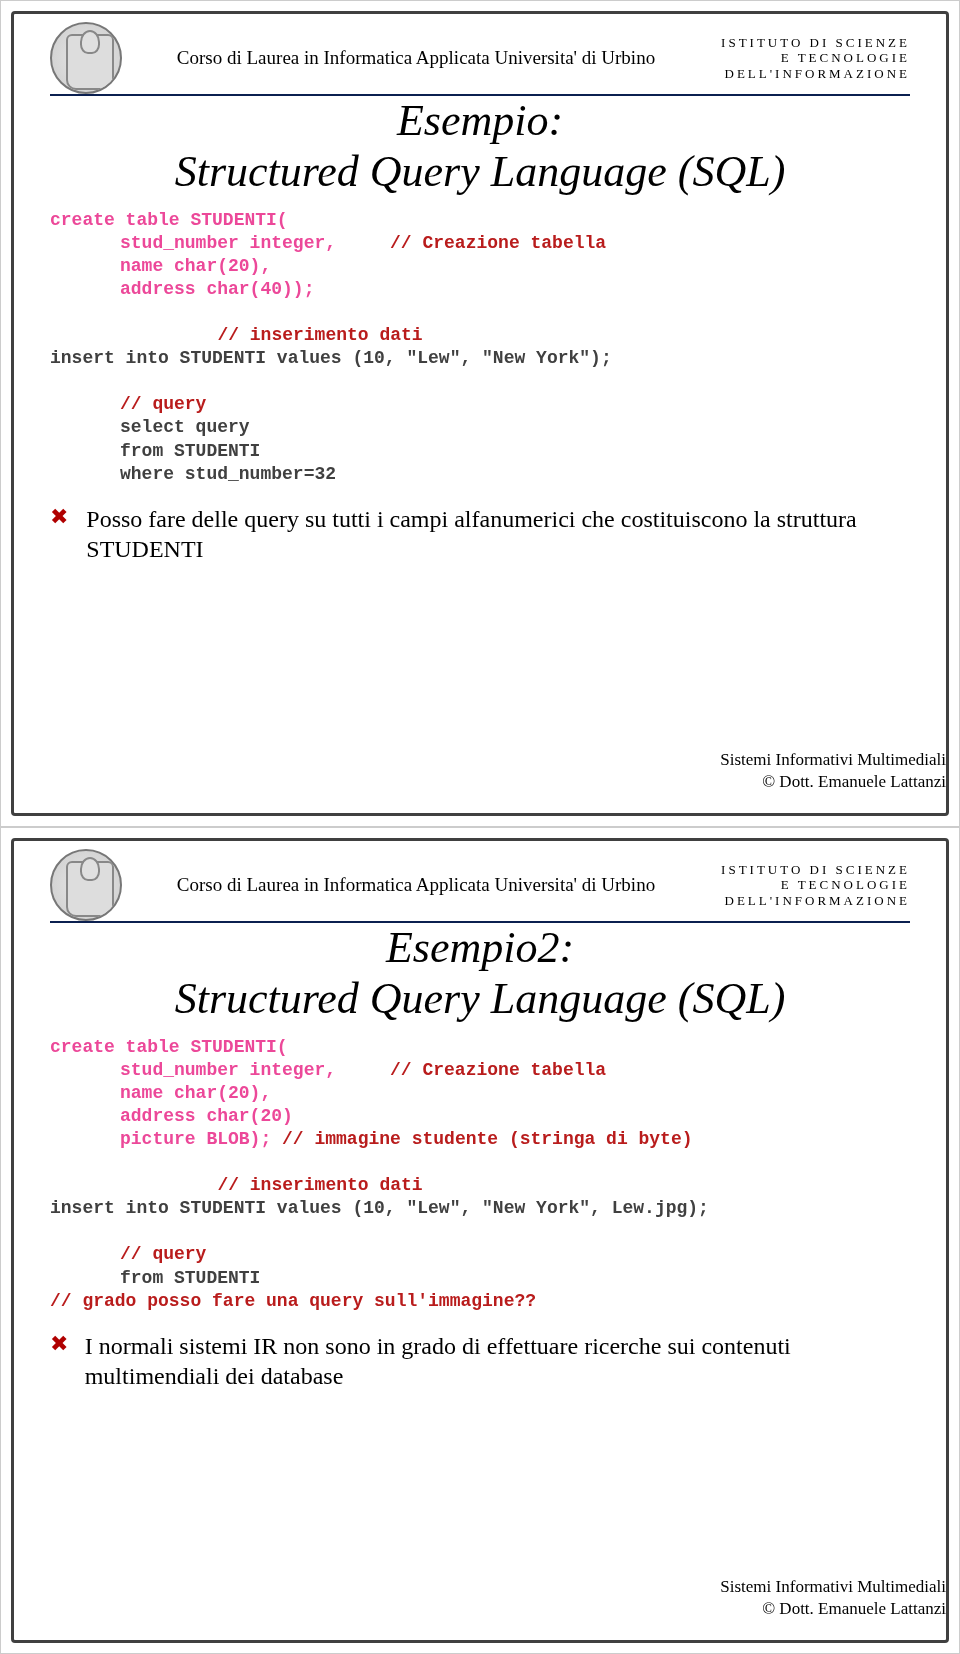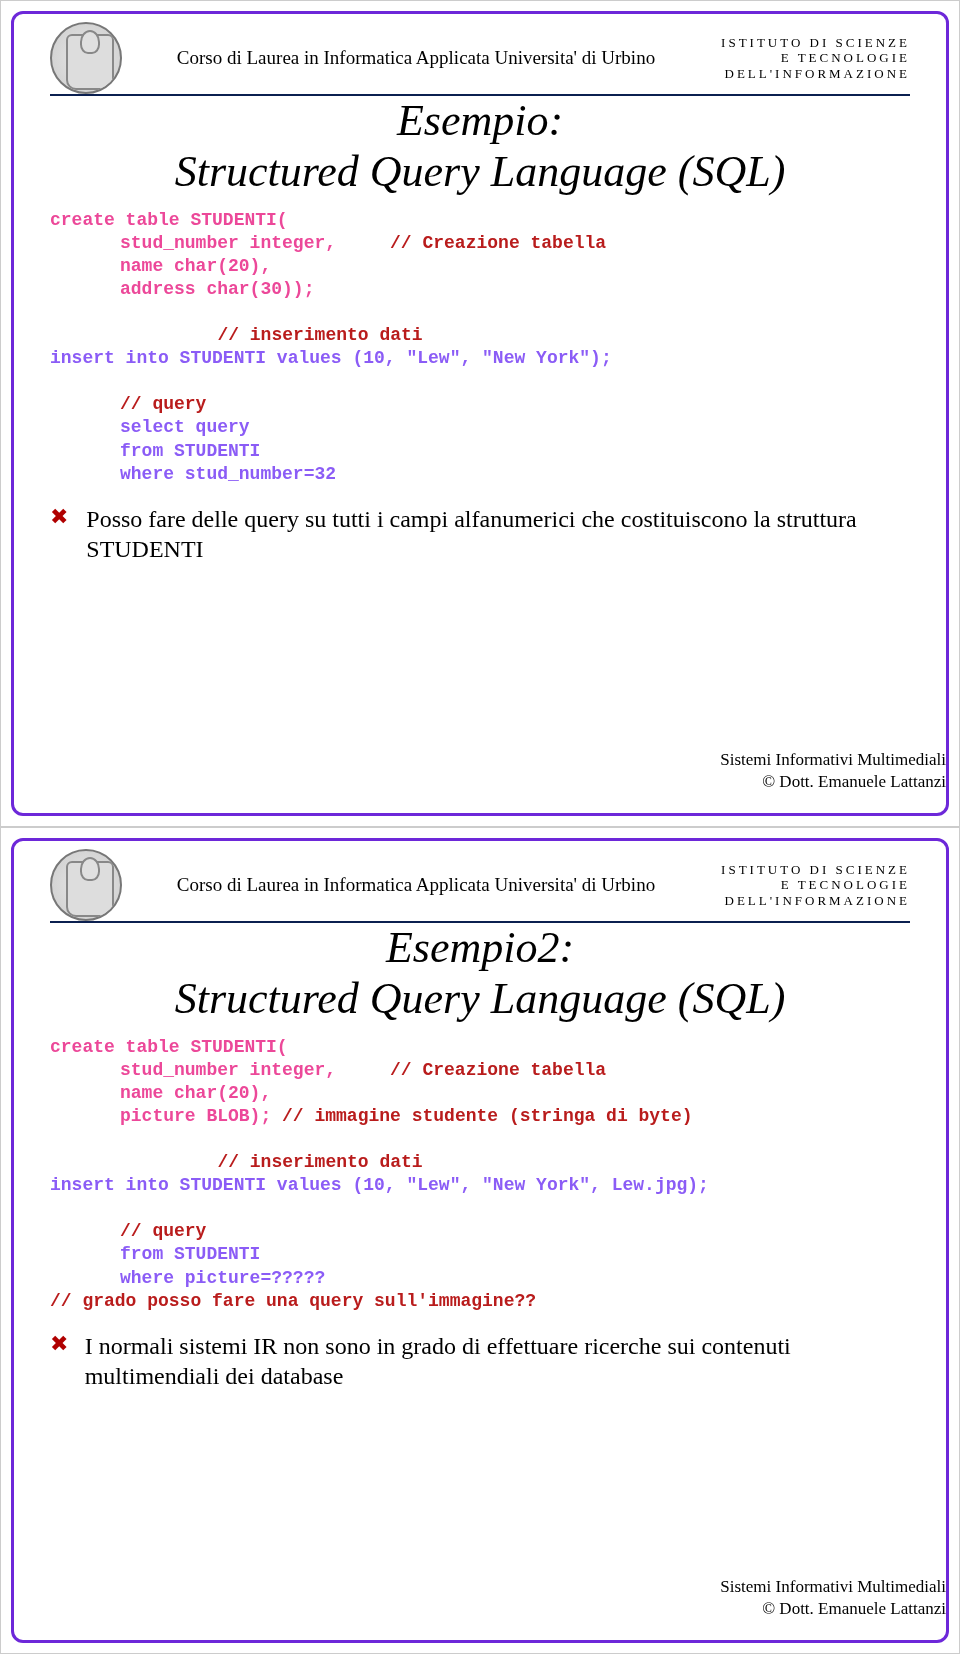--- a/index.html
+++ b/index.html
@@ -1,20 +1,20 @@
 <!DOCTYPE html>
 <html><head>
   <meta charset="utf-8">
   <style>
     * { margin: 0; padding: 0; box-sizing: border-box; }
     body { background: #fff; font-family: Arial, sans-serif; width: 960px; }
     .slide { position: relative; width: 960px; height: 827px; border: 1px solid #ccc; }
     .inner-frame {
       position: absolute; top: 10px; left: 10px; right: 10px; bottom: 10px;
-      border: 3px solid #6d28d9; border-radius: 12px;
+      border: 3px solid #404040; border-radius: 4px;
       padding: 8px 36px 32px 36px;
     }
     .header-row {
       display: flex; align-items: center; justify-content: space-between;
       border-bottom: 2px solid #0b2050; padding-bottom: 0px; margin-bottom: 0;
     }
     .header-left { display: flex; align-items: center; gap: 10px; }
     .logo-circle {
       width: 72px; height: 72px; border: 2px solid #777; border-radius: 36px;
       background: radial-gradient(#e8e8e8, #ccc); position: relative; overflow: hidden;
@@ -42,21 +42,21 @@
       text-align: center; font-family: "Comic Sans MS", cursive;
       font-weight: normal; margin: 0 0 12px 0; line-height: 1.15;
     }
     .title-block .ttl { font-size: 44px; font-style: italic; }
     .code-block {
       font-family: "Courier New", monospace; font-size: 18px; font-weight: bold;
       line-height: 1.28;
     }
     .red { color: #ec4899; }
     .darkblue { color: #b91c1c; }
-    .green { color: #8b5cf6; }
+    .green { color: #404040; }
     .indent1 { padding-left: 70px; display: block; }
     .bullet-row { display: flex; align-items: flex-start; gap: 16px; margin-top: 18px; }
     .bullet-icon { font-size: 22px; color: #b00000; width: 22px; }
     .bullet-text { font-family: "Comic Sans MS", cursive; font-size: 24px; line-height: 1.25; }
     .footer {
       position: absolute; bottom: 20px; left: 0; right: 0;
       text-align: right; font-family: "Comic Sans MS", cursive; font-size: 17px;
       line-height: 1.3;
     }
     .comment-centered { display:block; text-align:center; width: 540px; }
@@ -85,21 +85,21 @@
       <div class="ttl">Structured Query Language (SQL)</div>
     </div>
 
     <div class="code-block">
       <span class="red">create table STUDENTI(</span><br>
       <span class="indent1">
         <span class="red">stud_number integer,</span>&nbsp;&nbsp;&nbsp;&nbsp;
         <span class="darkblue">// Creazione tabella</span>
       </span>
       <span class="indent1 red">name char(20),</span>
-      <span class="indent1 red">address char(30));</span>
+      <span class="indent1 red">address char(40));</span>
       <br>
       <span class="darkblue comment-centered">// inserimento dati</span>
       <span class="green">insert into STUDENTI values (10, "Lew", "New York");</span><br>
       <br>
       <span class="indent1 darkblue">// query</span>
       <span class="indent1 green">select query</span>
       <span class="indent1 green">from STUDENTI</span>
       <span class="indent1 green">where stud_number=32</span>
     </div>
 
@@ -136,31 +136,31 @@
       <div class="ttl">Structured Query Language (SQL)</div>
     </div>
 
     <div class="code-block">
       <span class="red">create table STUDENTI(</span><br>
       <span class="indent1">
         <span class="red">stud_number integer,</span>&nbsp;&nbsp;&nbsp;&nbsp;
         <span class="darkblue">// Creazione tabella</span>
       </span>
       <span class="indent1 red">name char(20),</span>
+      <span class="indent1 red">address char(20)</span>
       <span class="indent1">
         <span class="red">picture BLOB);</span>
         <span class="darkblue">// immagine studente (stringa di byte)</span>
       </span>
       <br>
       <span class="darkblue comment-centered">// inserimento dati</span>
       <span class="green">insert into STUDENTI values (10, "Lew", "New York", Lew.jpg);</span><br>
       <br>
       <span class="indent1 darkblue">// query</span>
       <span class="indent1 green">from STUDENTI</span>
-      <span class="indent1 green">where picture=?????</span>
       <span class="darkblue">// grado posso fare una query sull'immagine??</span>
     </div>
 
     <div class="bullet-row">
       <div class="bullet-icon">✖</div>
       <div class="bullet-text">I normali sistemi IR non sono in grado di effettuare ricerche sui contenuti multimendiali dei database</div>
     </div>
 
     <div class="footer">
       <div>Sistemi Informativi Multimediali</div>

